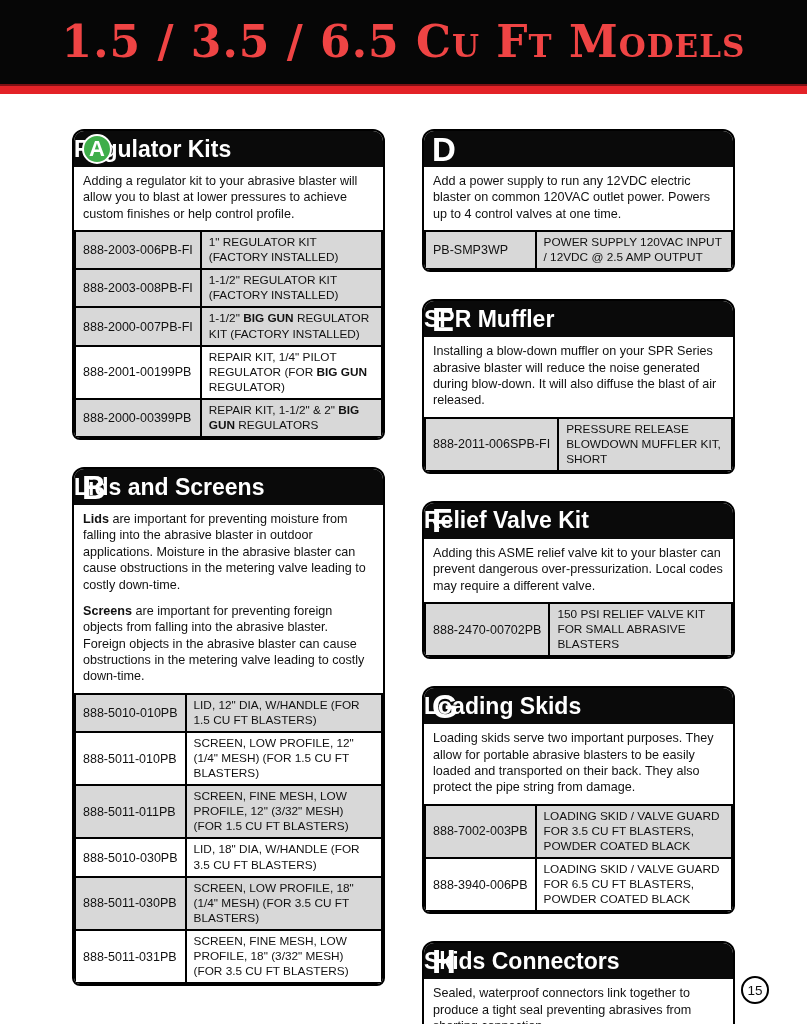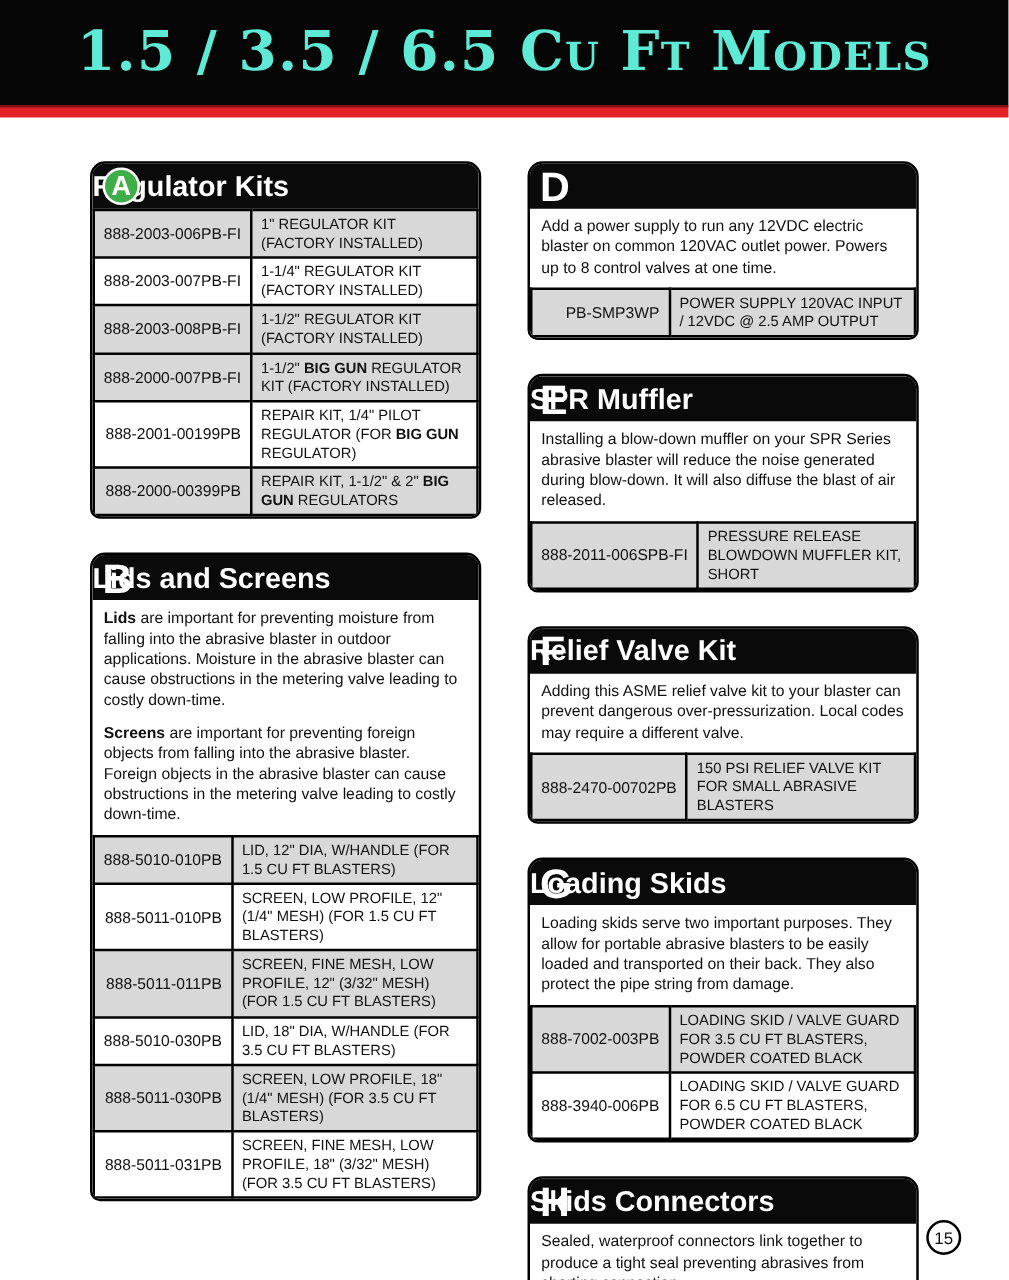--- a/index.html
+++ b/index.html
@@ -1,20 +1,20 @@
 <!DOCTYPE html>
 <html style="--accent-red: #e32227; --badge-green: #3fae4a; --row-gray: #d8d8d8;"><head>
 <meta charset="utf-8">
 <style>
   html,body{margin:0;padding:0;background:#fff;}
   .page{position:relative;width:807px;height:1024px;background:#fff;overflow:hidden;
         font-family:"Liberation Sans",sans-serif;color:#111;}
   
   .page-header{background:#060606;height:84px;display:flex;align-items:center;justify-content:center;}
-  .page-title{color:#5eead4;font-family:"DejaVu Serif",serif;font-weight:bold;
+  .page-title{color:#ef4444;font-family:"DejaVu Serif",serif;font-weight:bold;
               font-size:44px;letter-spacing:1px;font-variant:small-caps;line-height:1;}
   .accent-stripe{height:8px;background:var(--accent-red,#e32227);border-top:2px solid #7e1014;}
   
   .content{display:flex;padding:35px 0 0 72px;}
   .col{width:313px;}
   .col-left{margin-right:37px;}
   
   .card{border:2px solid #000;border-radius:12px 12px 8px 8px;overflow:hidden;
         background:#fff;margin-bottom:27px;}
   .card-head{position:relative;background:#0a0a0a;color:#fff;height:36px;
@@ -25,21 +25,21 @@
                 display:flex;align-items:center;justify-content:center;
                 font-size:22px;font-weight:bold;z-index:1;box-sizing:border-box;}
   .card-title{position:absolute;left:0;right:0;text-align:left;
               font-weight:bold;font-size:23px;letter-spacing:0;}
   .card-desc{padding:6px 9px 8px;font-size:12.6px;line-height:1.3;}
   .card-desc p{margin:0;}
   .card-desc p + p{margin-top:10px;}
   
   table.parts{width:100%;border-collapse:collapse;}
   table.parts td{border:2px solid #000;padding:3px 7px;vertical-align:middle;}
-  td.part{width:36%;text-align:right;font-size:12.5px;white-space:nowrap;padding:3px 3px;}
+  td.part{width:36%;text-align:left;font-size:12.5px;white-space:nowrap;padding:3px 3px;}
   td.desc{font-size:11.8px;line-height:1.28;text-transform:uppercase;}
   tr.row-gray td{background:var(--row-gray,#d8d8d8);}
   tr.row-white td{background:#fff;}
   
   .page-number{position:absolute;right:38px;bottom:20px;width:28px;height:28px;
                border:2px solid #000;border-radius:50%;display:flex;align-items:center;
                justify-content:center;font-size:13.5px;background:#fff;box-sizing:border-box;}
 </style>
 </head>
 <body>
@@ -53,30 +53,29 @@
 
   <div class="content">
 
     <div class="col col-left">
 
       <section class="card">
         <div class="card-head">
           <span class="badge-circle">A</span>
           <span class="card-title">Regulator Kits</span>
         </div>
+        <div class="card-desc">
+          <p>Adding a regulator kit to your abrasive blaster will allow you to blast at lower pressures to achieve custom finishes or help control profile.</p>
+        </div>
         <table class="parts">
           <tbody>
               <tr class="row-gray">
                 <td class="part">888-2003-006PB-FI</td>
                 <td class="desc">1" REGULATOR KIT  (FACTORY INSTALLED)</td>
               </tr>
-              <tr class="row-white">
-                <td class="part">888-2003-007PB-FI</td>
-                <td class="desc">1-1/4" REGULATOR KIT (FACTORY INSTALLED)</td>
-              </tr>
               <tr class="row-gray">
                 <td class="part">888-2003-008PB-FI</td>
                 <td class="desc">1-1/2" REGULATOR KIT (FACTORY INSTALLED)</td>
               </tr>
               <tr class="row-gray">
                 <td class="part">888-2000-007PB-FI</td>
                 <td class="desc">1-1/2" <strong>BIG GUN</strong> REGULATOR KIT (FACTORY INSTALLED)</td>
               </tr>
               <tr class="row-white">
                 <td class="part">888-2001-00199PB</td>
@@ -131,21 +130,21 @@
 
     </div>
 
     <div class="col">
 
       <section class="card">
         <div class="card-head">
           <span class="badge-plain">D</span>
         </div>
         <div class="card-desc">
-          <p>Add a power supply to run any 12VDC electric blaster on common 120VAC outlet power. Powers up to 8 control valves at one time.</p>
+          <p>Add a power supply to run any 12VDC electric blaster on common 120VAC outlet power. Powers up to 4 control valves at one time.</p>
         </div>
         <table class="parts">
           <tbody>
               <tr class="row-gray">
                 <td class="part">PB-SMP3WP</td>
                 <td class="desc">POWER SUPPLY 120VAC INPUT / 12VDC @ 2.5 AMP OUTPUT</td>
               </tr>
             </tbody>
         </table>
       </section>

